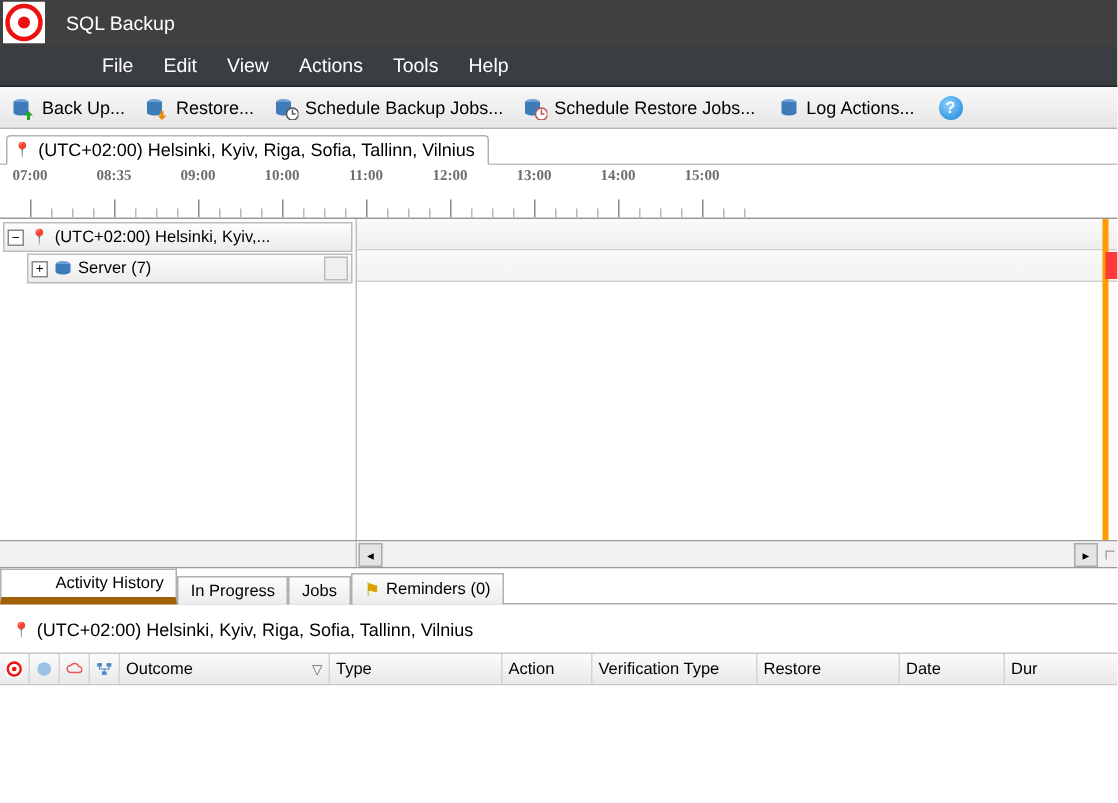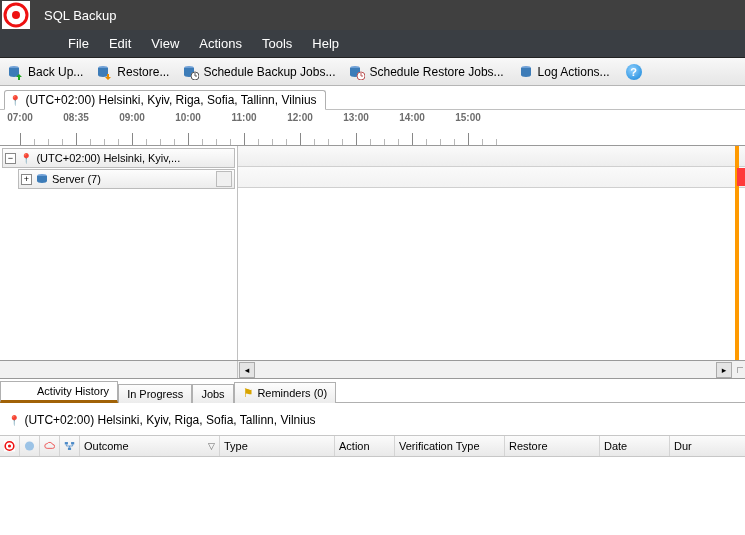--- a/index.html
+++ b/index.html
@@ -126,20 +126,21 @@
     position: relative;
     overflow: hidden;
   }
   .ruler-label {
     position: absolute;
     top: 2px;
     font-size: 10px;
     font-weight: bold;
     color: #6d6d6d;
     transform: translateX(-50%);
+    font-family: Liberation Serif, serif;
   }
   .ruler-minor {
     position: absolute; height: 6px; bottom: 0;
     width: 1px; background: #b8b8b8;
   }
   .ruler-major {
     position: absolute; height: 12px; bottom: 0;
     width: 1px; background: #888;
   }
   
@@ -217,21 +218,21 @@
     border: 1px solid #b0b0b0;
     border-bottom: none;
     background: linear-gradient(#fdfdfd,#ececec);
     font-size: 11px;
     position: relative;
     top: 1px;
     display:flex; align-items:center; gap:4px;
   }
   .btab.active {
     background: #fff;
-    border-bottom: 3px solid #a16207;
+    border-bottom: 5px solid #a16207;
     padding-left: 36px;
   }
   
   .lower {
     padding: 0;
   }
   .tz-line {
     padding: 10px 6px 8px 8px;
     display: flex;
     align-items: center;

